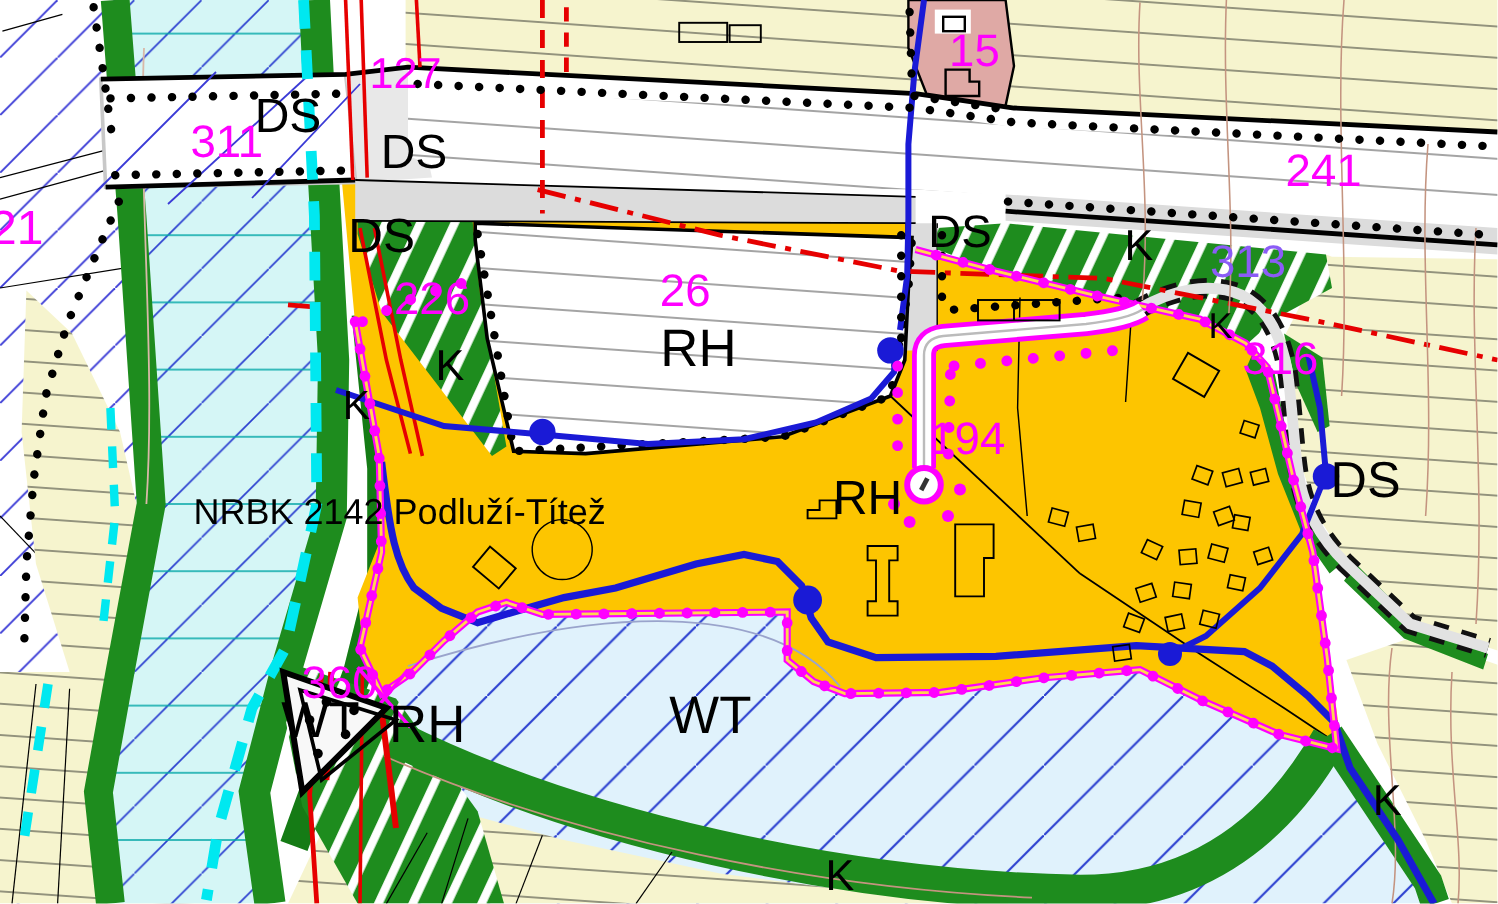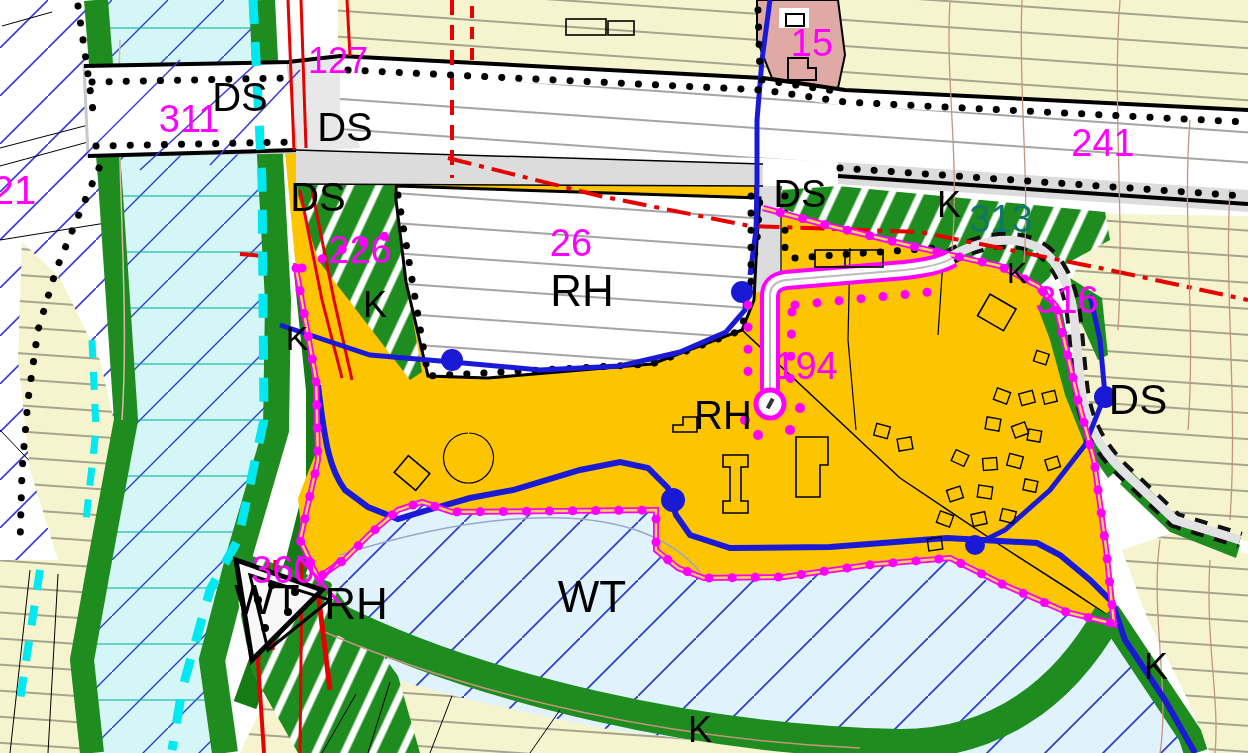--- a/index.html
+++ b/index.html
@@ -276,20 +276,21 @@
     <polygon points="250,575 330,600 268,650" fill="none" stroke="#000" stroke-width="3"></polygon>
     <circle cx="258" cy="600" r="4" fill="#000"></circle>
     <circle cx="272" cy="585" r="4" fill="#000"></circle>
     <circle cx="288" cy="612" r="4" fill="#000"></circle>
     <circle cx="265" cy="628" r="4" fill="#000"></circle>
     <circle cx="295" cy="592" r="4" fill="#000"></circle>
   </g>
 </svg>
 
 <div id="labels">
+      <div class="lbl" style="left: 333px; top: 428px; font-size: 30px; color: rgb(0, 0, 0);">NRBK 2142 Podluží-Títež</div>
       <div class="lbl" style="left: 240px; top: 97px; font-size: 40px; color: rgb(0, 0, 0);">DS</div>
       <div class="lbl" style="left: 345px; top: 127px; font-size: 40px; color: rgb(0, 0, 0);">DS</div>
       <div class="lbl" style="left: 318px; top: 197px; font-size: 40px; color: rgb(0, 0, 0);">DS</div>
       <div class="lbl" style="left: 800px; top: 194px; font-size: 38px; color: rgb(0, 0, 0);">DS</div>
       <div class="lbl" style="left: 1138px; top: 400px; font-size: 42px; color: rgb(0, 0, 0);">DS</div>
       <div class="lbl" style="left: 582px; top: 291px; font-size: 44px; color: rgb(0, 0, 0);">RH</div>
       <div class="lbl" style="left: 723px; top: 415px; font-size: 40px; color: rgb(0, 0, 0);">RH</div>
       <div class="lbl" style="left: 356px; top: 604px; font-size: 44px; color: rgb(0, 0, 0);">RH</div>
       <div class="lbl" style="left: 592px; top: 597px; font-size: 44px; color: rgb(0, 0, 0);">WT</div>
       <div class="lbl" style="left: 267px; top: 600px; font-size: 42px; color: rgb(0, 0, 0);">WT</div>
@@ -299,18 +300,18 @@
       <div class="lbl" style="left: 1017px; top: 273px; font-size: 30px; color: rgb(0, 0, 0);">K</div>
       <div class="lbl" style="left: 700px; top: 730px; font-size: 36px; color: rgb(0, 0, 0);">K</div>
       <div class="lbl" style="left: 1156px; top: 667px; font-size: 36px; color: rgb(0, 0, 0);">K</div>
       <div class="lbl" style="left: 14px; top: 190px; font-size: 40px; color: rgb(255, 0, 255);">21</div>
       <div class="lbl" style="left: 189px; top: 119px; font-size: 38px; color: rgb(255, 0, 255);">311</div>
       <div class="lbl" style="left: 338px; top: 61px; font-size: 36px; color: rgb(255, 0, 255);">127</div>
       <div class="lbl" style="left: 360px; top: 250px; font-size: 38px; color: rgb(255, 0, 255);">226</div>
       <div class="lbl" style="left: 571px; top: 243px; font-size: 38px; color: rgb(255, 0, 255);">26</div>
       <div class="lbl" style="left: 1103px; top: 143px; font-size: 38px; color: rgb(255, 0, 255);">241</div>
       <div class="lbl" style="left: 812px; top: 43px; font-size: 38px; color: rgb(255, 0, 255);">15</div>
-      <div class="lbl" style="left: 1001px; top: 219px; font-size: 38px; color: #0f766e;">313</div>
+      <div class="lbl" style="left: 1040px; top: 219px; font-size: 38px; color: #8b5cf6;">313</div>
       <div class="lbl" style="left: 1067px; top: 300px; font-size: 38px; color: rgb(255, 0, 255);">316</div>
       <div class="lbl" style="left: 806px; top: 366px; font-size: 38px; color: rgb(255, 0, 255);">194</div>
       <div class="lbl" style="left: 283px; top: 570px; font-size: 38px; color: rgb(255, 0, 255);">360</div>
     </div>
 </div>
 
 </body></html>

